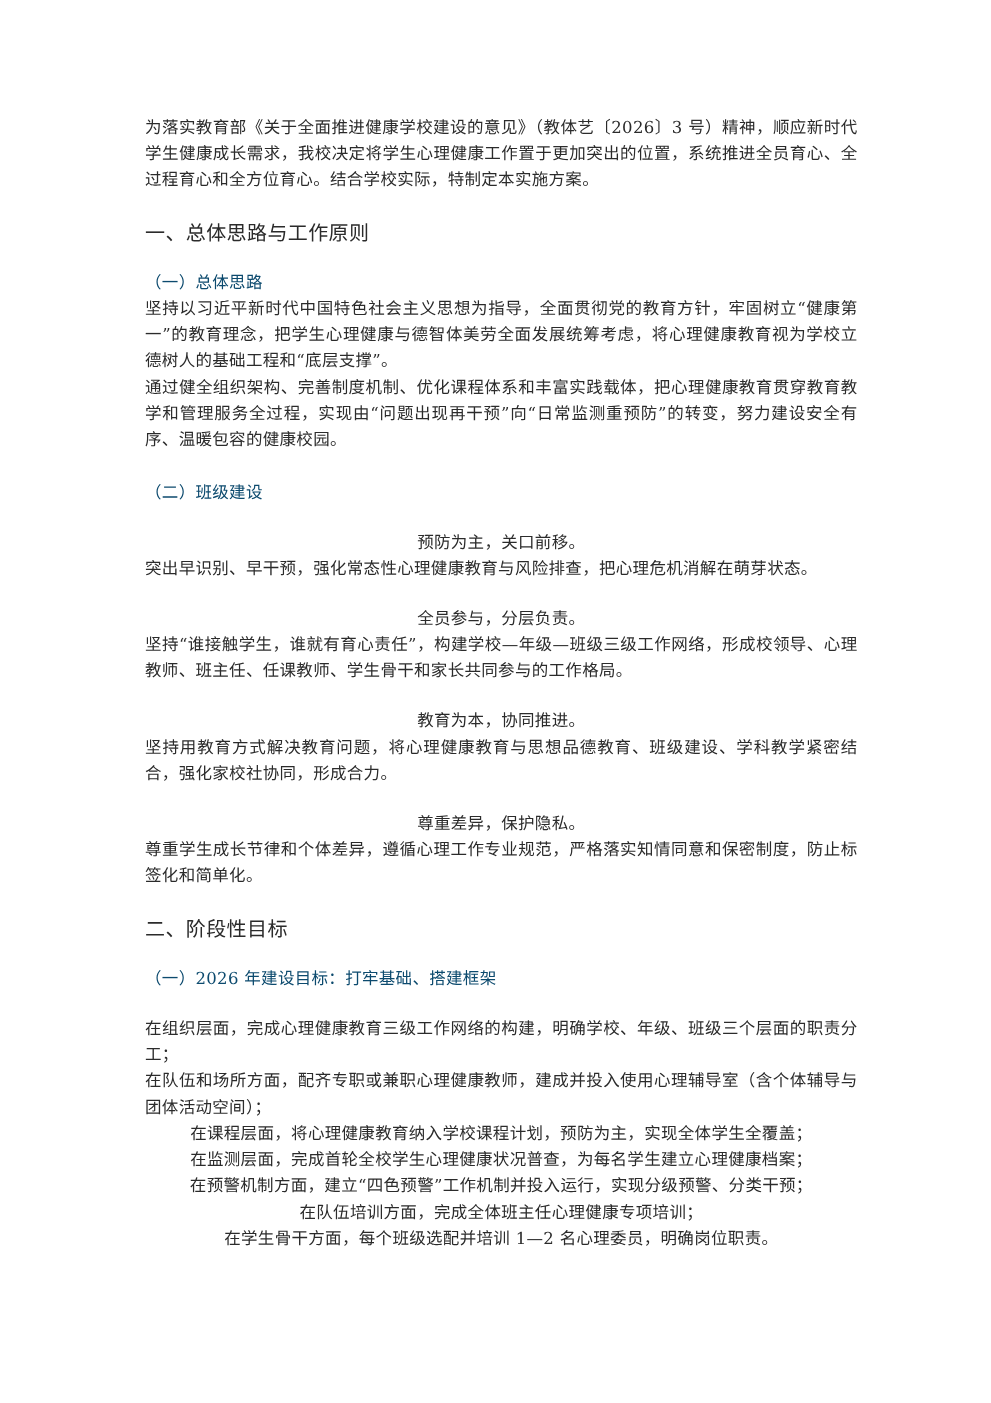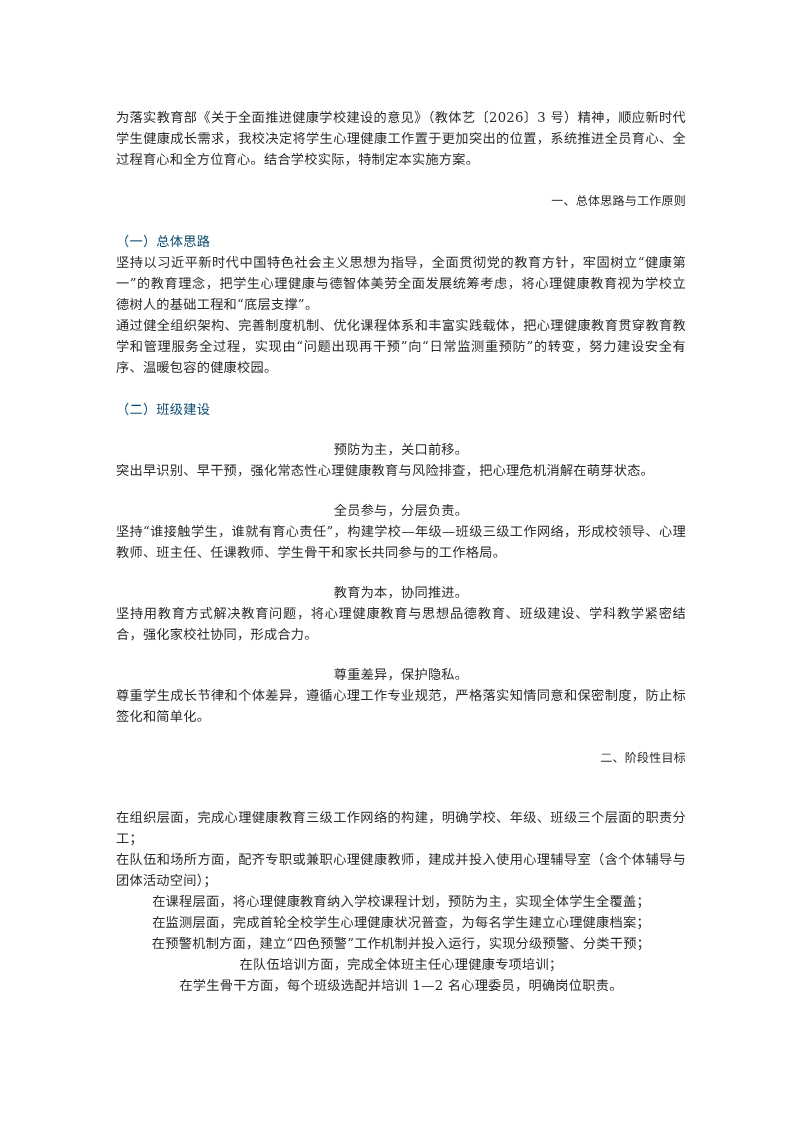--- a/index.html
+++ b/index.html
@@ -18,48 +18,47 @@
   .page {
     position: relative;
     width: 793px;
     height: 1122px;
     background: #ffffff;
     box-sizing: border-box;
   }
   .content {
     position: absolute;
     left: 116px;
-    top: 107px;
+    top: 92px;
     width: 570px;
   }
   .para {
     font-size: 13.2px;
     line-height: 21px;
     text-align: justify;
     text-justify: inter-ideograph;
     margin: 0;
     letter-spacing: 0.02em;
     color: #2b2b2b;
     text-indent: 0;
   }
   
   .block {
     margin: 0;
   }
   .gap-lg { height: 21px; }
   .gap-md { height: 19px; }
 
   .heading {
-    font-size: 12px;
+    font-size: 16px;
     line-height: 21px;
     margin: 0;
     font-weight: 400;
     color: #2b2b2b;
     letter-spacing: 0.02em;
-    text-align: right;
   }
   .subheading {
     font-size: 13.2px;
     line-height: 21px;
     margin: 0;
     font-weight: 400;
     color: #0c4a6e;
     letter-spacing: 0.02em;
   }
   .lastline-left {
@@ -107,20 +106,21 @@
 
     <p class="para block lastline-left">尊重差异，保护隐私。</p>
     <p class="para block">尊重学生成长节律和个体差异，遵循心理工作专业规范，严格落实知情同意和保密制度，防止标签化和简单化。</p>
 
     <div class="gap-lg"></div>
 
     <p class="heading block">二、阶段性目标</p>
 
     <div class="gap-md"></div>
 
+    <p class="subheading block">（一）2026 年建设目标：打牢基础、搭建框架</p>
 
     <div class="gap-md"></div>
 
     <p class="para block">在组织层面，完成心理健康教育三级工作网络的构建，明确学校、年级、班级三个层面的职责分工；</p>
     <p class="para block">在队伍和场所方面，配齐专职或兼职心理健康教师，建成并投入使用心理辅导室（含个体辅导与团体活动空间）；</p>
     <p class="para block lastline-left">在课程层面，将心理健康教育纳入学校课程计划，预防为主，实现全体学生全覆盖；</p>
     <p class="para block lastline-left">在监测层面，完成首轮全校学生心理健康状况普查，为每名学生建立心理健康档案；</p>
     <p class="para block lastline-left">在预警机制方面，建立“四色预警”工作机制并投入运行，实现分级预警、分类干预；</p>
     <p class="para block lastline-left">在队伍培训方面，完成全体班主任心理健康专项培训；</p>
     <p class="para block lastline-left">在学生骨干方面，每个班级选配并培训 1—2 名心理委员，明确岗位职责。</p>

